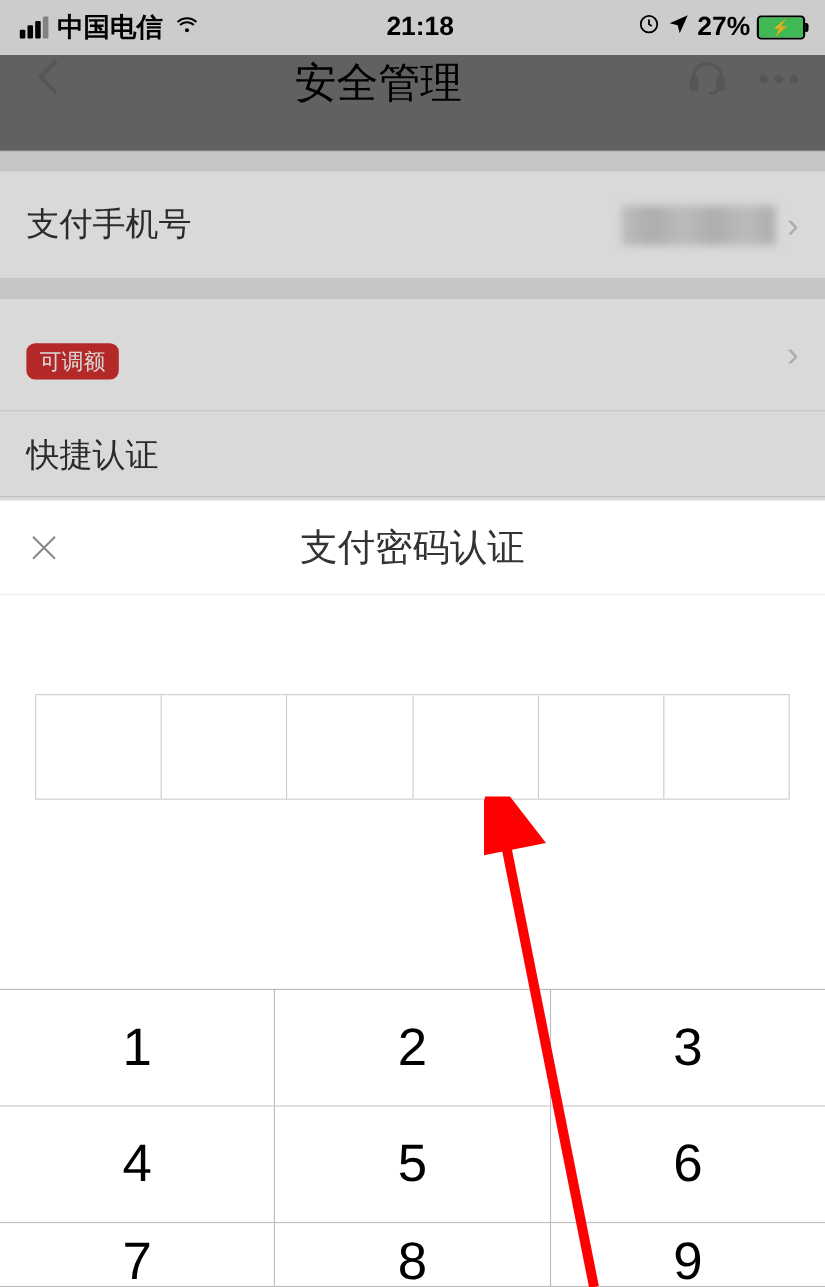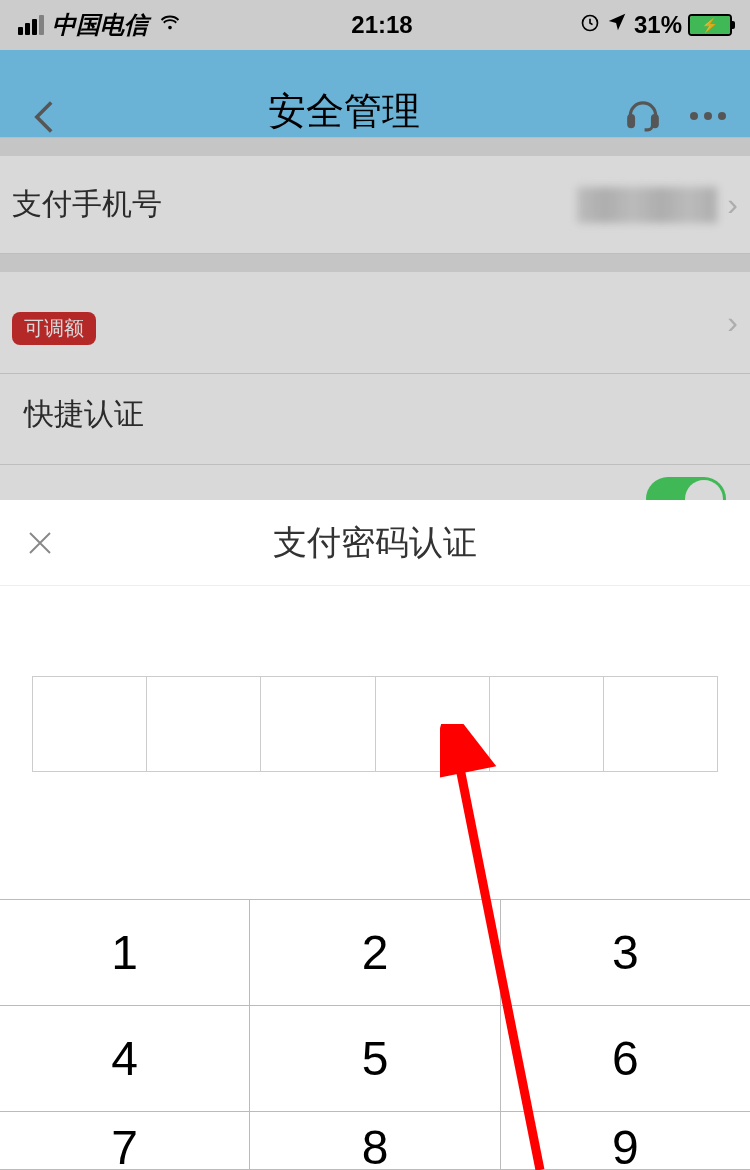--- a/index.html
+++ b/index.html
@@ -25,21 +25,20 @@
       justify-content: space-between;
       padding: 0 18px;
       font-size: 24px;
       font-weight: 600;
       color: #000;
     }
     .status-left {
       display: flex;
       align-items: center;
       gap: 8px;
-      font-style: italic;
     }
     .status-right {
       display: flex;
       align-items: center;
       gap: 6px;
     }
     .signal-bars {
       display: flex;
       align-items: flex-end;
       gap: 2px;
@@ -101,23 +100,23 @@
       left: 0;
       right: 0;
       bottom: 0;
       background: rgba(0,0,0,0.15);
       pointer-events: none;
     }
     
     
     .nav-header {
       height: 88px;
-      background: #7dd3fc;
-      display: flex;
-      align-items: flex-end;
+      background: #737373;
+      display: flex;
+      align-items: flex-start;
       justify-content: space-between;
       padding: 0 24px;
       border-bottom: 1px solid #ddd;
     }
     .nav-back {
       width: 40px;
       height: 40px;
       display: flex;
       align-items: center;
       justify-content: center;
@@ -150,21 +149,21 @@
     
     .list-section {
       background: #f0f0f0;
     }
     .spacer {
       height: 18px;
       background: #e8e8e8;
     }
     .list-item {
       background: #fff;
-      padding: 28px 12px;
+      padding: 28px 24px;
       display: flex;
       align-items: center;
       justify-content: space-between;
       border-bottom: 1px solid #e0e0e0;
     }
     .list-item-left {
       display: flex;
       align-items: center;
       gap: 12px;
     }
@@ -190,21 +189,21 @@
       gap: 10px;
     }
     .blurred-value {
       width: 140px;
       height: 36px;
       background: linear-gradient(90deg, #ddd 0%, #ccc 20%, #ddd 40%, #ccc 60%, #ddd 80%, #ccc 100%);
       filter: blur(4px);
     }
     .section-header {
       background: #fff;
-      padding: 20px 24px 29px;
+      padding: 20px 24px 16px;
       font-size: 30px;
       color: #333;
       border-bottom: 1px solid #e0e0e0;
       font-family: Liberation Serif, serif;
     }
     .toggle-row {
       background: #fff;
       padding: 12px 24px 0;
       display: flex;
       align-items: center;
@@ -229,21 +228,20 @@
     }
     
     
     .modal {
       position: absolute;
       left: 0;
       right: 0;
       bottom: 0;
       top: 455px;
       background: #fff;
-      margin-top: 45px;
     }
     .modal-header {
       height: 86px;
       display: flex;
       align-items: center;
       justify-content: center;
       position: relative;
       border-bottom: 1px solid #eee;
     }
     .modal-close {
@@ -348,21 +346,21 @@
         <svg width="20" height="20" viewBox="0 0 24 24" fill="none" stroke="#000" stroke-width="2">
             <circle cx="12" cy="12" r="9"></circle>
             <path d="M12 7v5l3 2"></path>
           </svg>
       </span>
       <span>
         <svg width="22" height="22" viewBox="0 0 24 24" fill="#000">
             <path d="M3 11l18-8-8 18-2-8-8-2z"></path>
           </svg>
       </span>
-      <span>31%</span>
+      <span>27%</span>
       <div class="battery">
         <div class="battery-fill">
             <span class="lightning">⚡</span>
           </div>
       </div>
     </div>
   </div>
 
   <div class="nav-header">
     <div class="nav-back">

